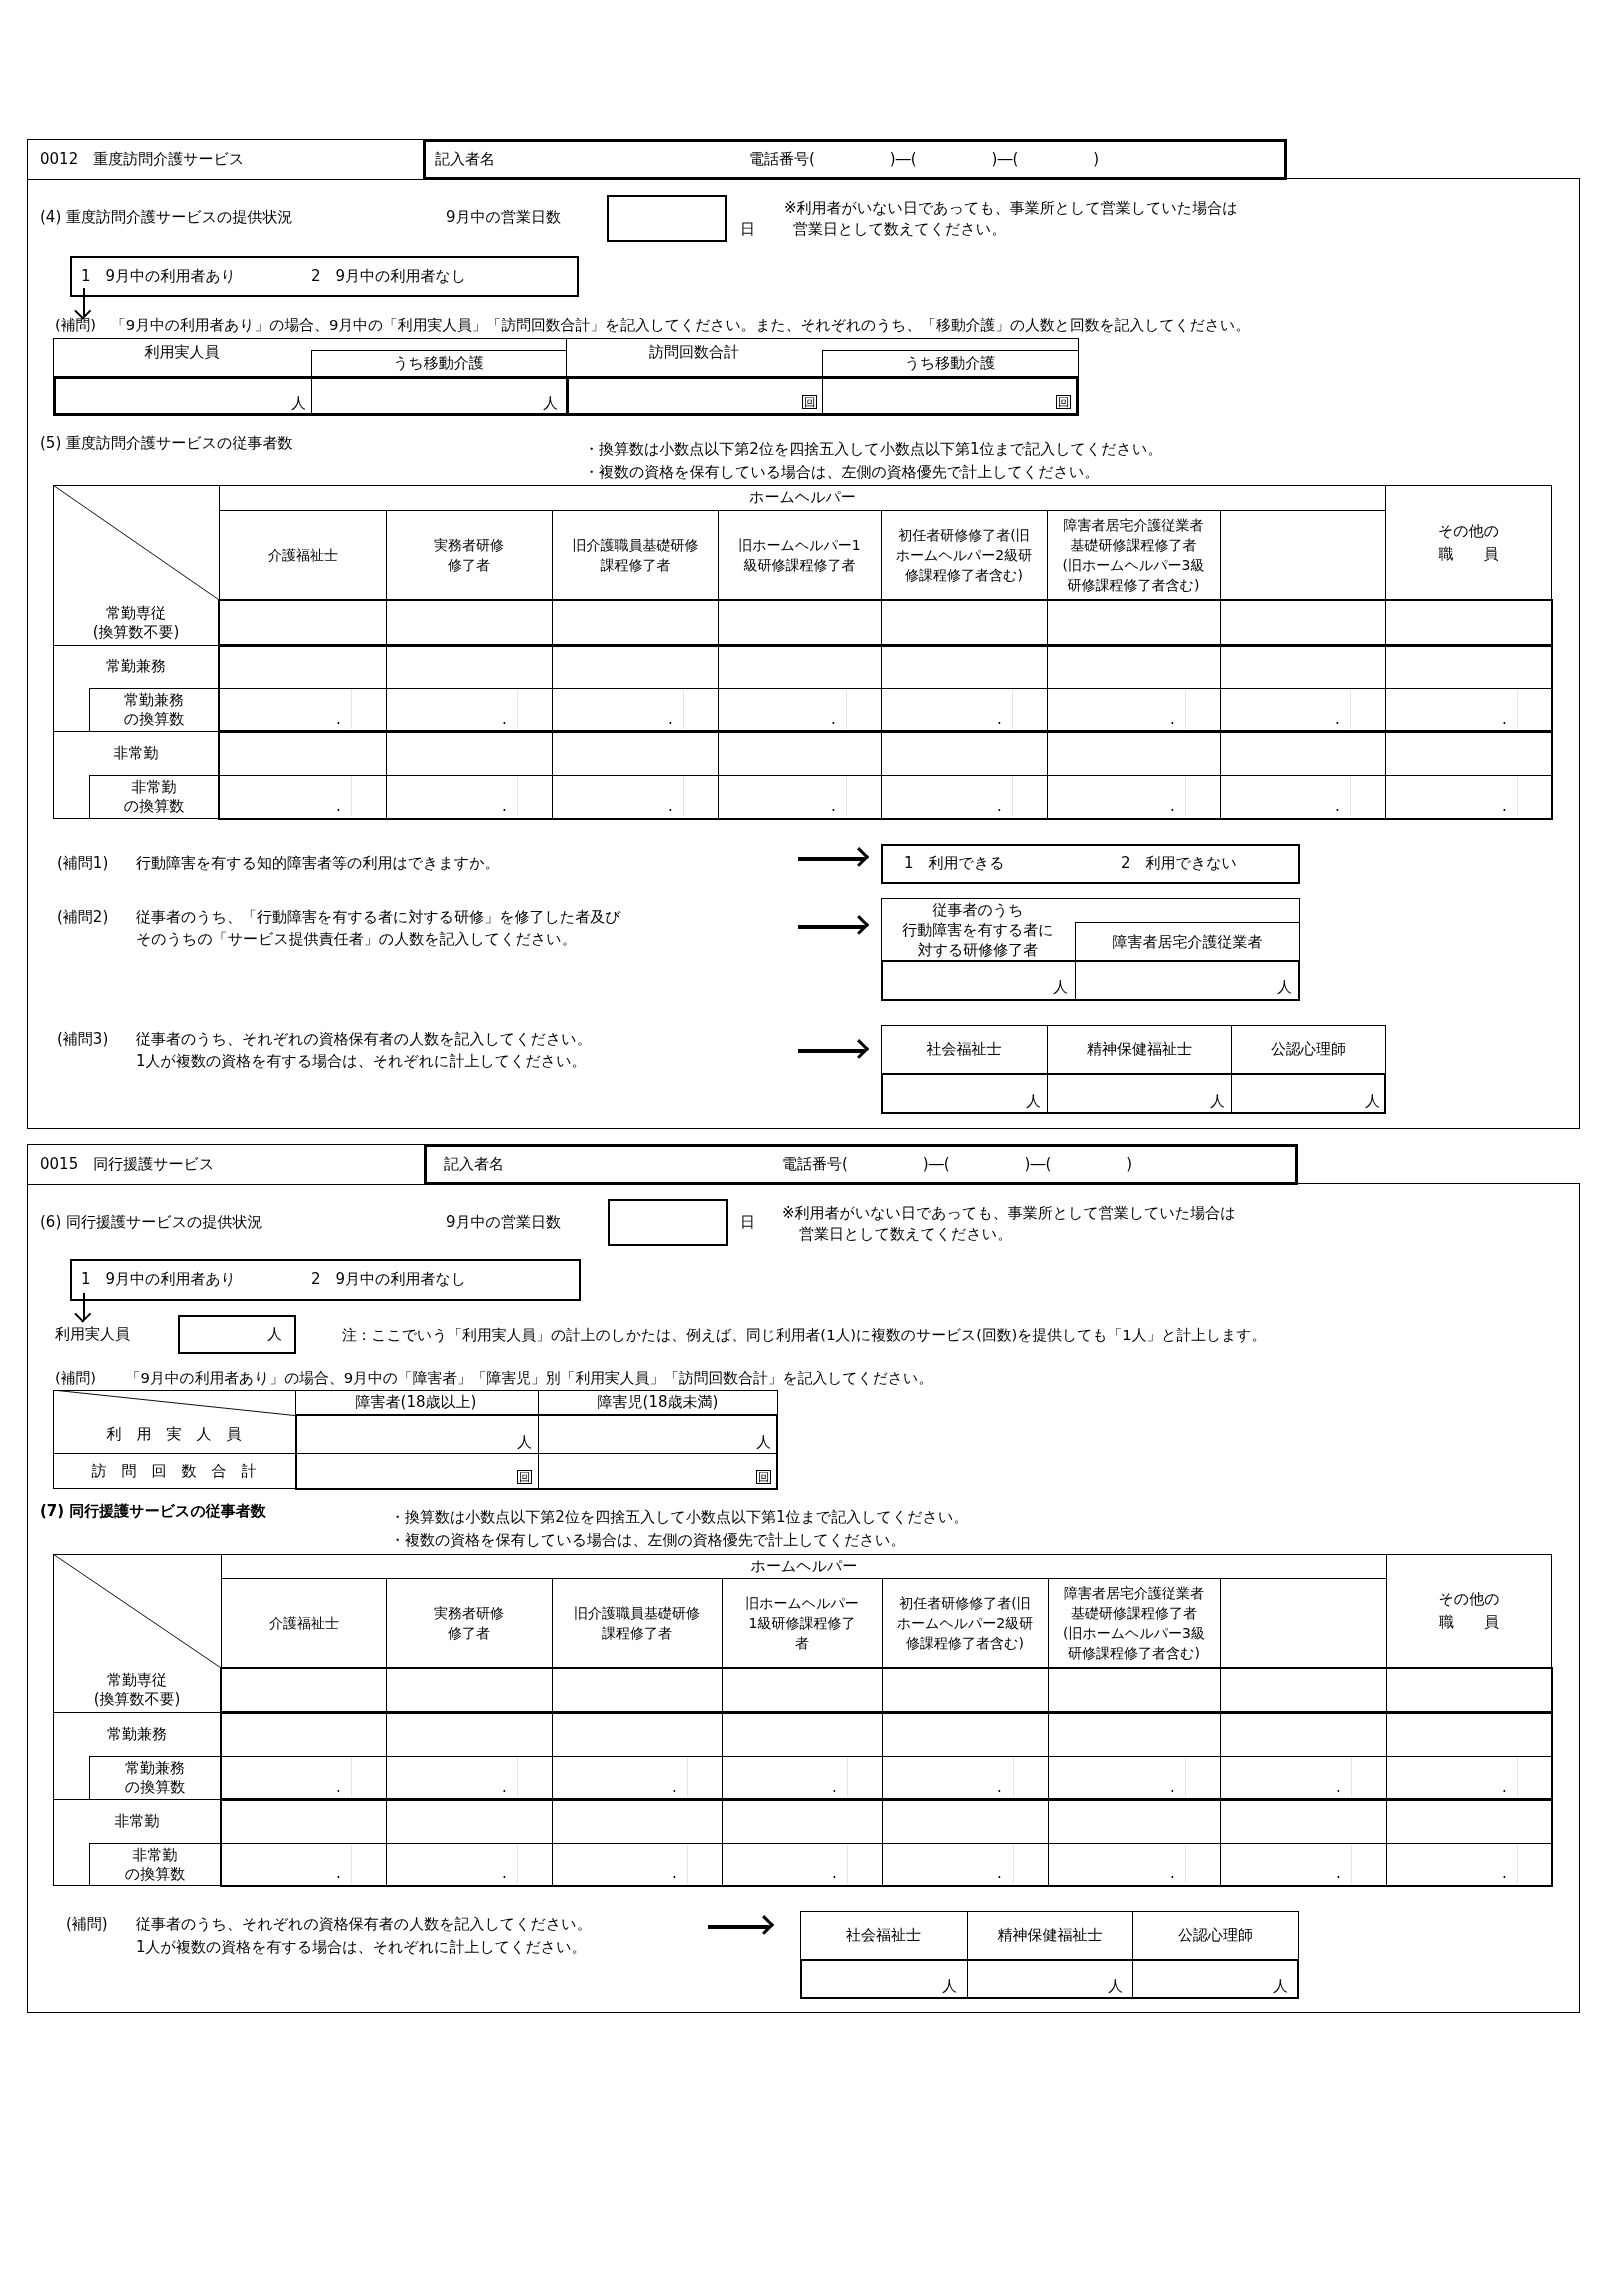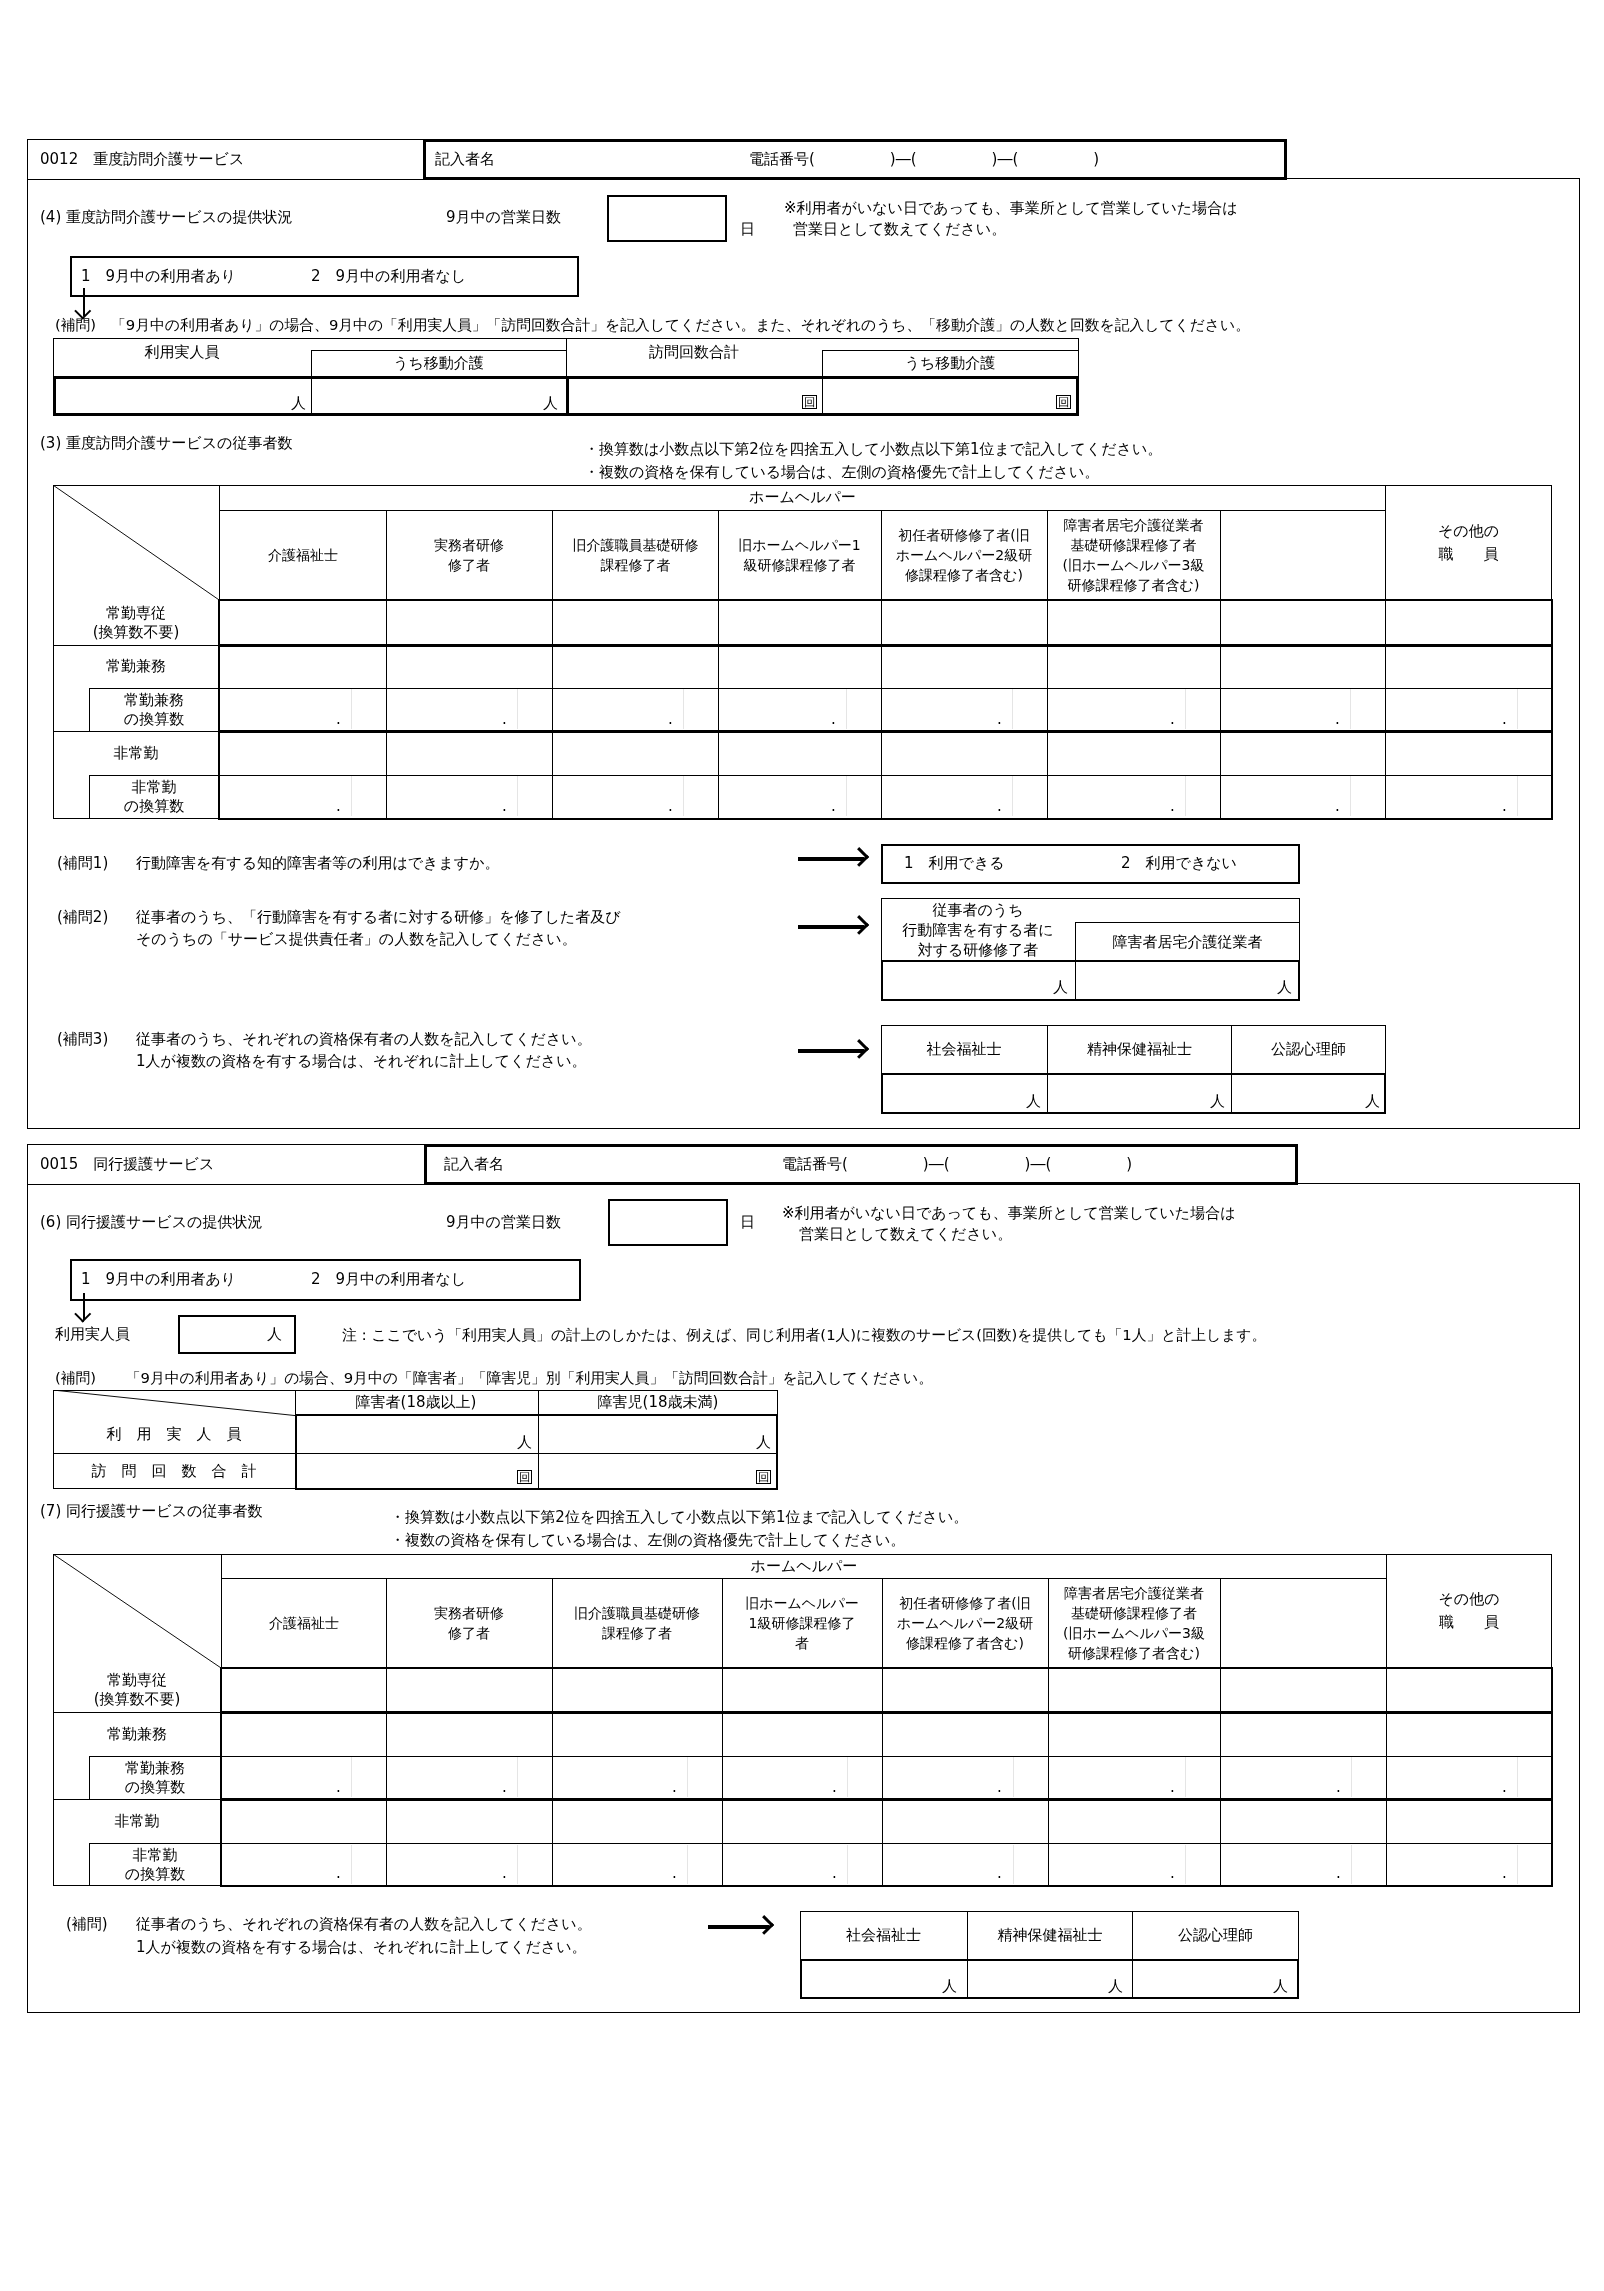--- a/index.html
+++ b/index.html
@@ -64,21 +64,21 @@
   <div class="abs" style="left:3.8px;top:42px;width:251px;height:32px;"></div>
   <div class="unit" style="left:238px;top:57px;">人</div>
   <div class="abs" style="left:261px;top:42px;width:248px;height:32px;"></div>
   <div class="unit" style="left:490px;top:57px;">人</div>
   <div class="abs" style="left:517px;top:42px;width:249px;height:32px;"></div>
   <div class="unit" style="left:749px;top:57px;border:0.9px solid #000;font-size:11.4px;line-height:12.3px;padding:0 0.9px;">回</div>
   <div class="abs" style="left:773px;top:42px;width:248px;height:32px;"></div>
   <div class="unit" style="left:1003px;top:57px;border:0.9px solid #000;font-size:11.4px;line-height:12.3px;padding:0 0.9px;">回</div>
 </div>
 
-<div class="t" style="left:40px;top:434px;">(3) 重度訪問介護サービスの従事者数</div>
+<div class="t" style="left:40px;top:434px;">(5) 重度訪問介護サービスの従事者数</div>
 <div class="t" style="left:584px;top:440px;">・換算数は小数点以下第2位を四捨五入して小数点以下第1位まで記入してください。</div>
 <div class="t" style="left:584px;top:463px;">・複数の資格を保有している場合は、左側の資格優先で計上してください。</div>
 
 <div class="abs" id="staff12" style="left:53px;top:485px;width:1499px;height:334px;">
     <div class="hline" style="left:0;top:0;width:1499px;"></div>
     <div class="vline" style="left:0;top:0;height:333px;"></div>
     <div class="vline" style="left:1498px;top:0;height:115px;"></div>
     <div class="hline" style="left:166px;top:24.6px;width:1167px;"></div>
     <div class="vline" style="left:166px;top:0px;height:115px;"></div>
     <div class="vline" style="left:333px;top:24.6px;height:90px;"></div>
@@ -308,21 +308,21 @@
   <div class="abs" style="left:246px;top:27.4px;width:235px;height:34px;"></div>
   <div class="unit" style="left:464px;top:44px;">人</div>
   <div class="abs" style="left:487px;top:27.4px;width:233px;height:34px;"></div>
   <div class="unit" style="left:703px;top:44px;">人</div>
   <div class="abs" style="left:246px;top:66px;width:235px;height:29px;"></div>
   <div class="unit" style="left:464px;top:80px;border:0.9px solid #000;font-size:11.4px;line-height:12.3px;padding:0 0.9px;">回</div>
   <div class="abs" style="left:487px;top:66px;width:233px;height:29px;"></div>
   <div class="unit" style="left:703px;top:80px;border:0.9px solid #000;font-size:11.4px;line-height:12.3px;padding:0 0.9px;">回</div>
 </div>
 
-<div class="t" style="left:40px;top:1502px;">(7) 同行援護サービスの従事者数</div>
+<div class="t" style="left:40px;top:1502px;font-weight:bold;">(7) 同行援護サービスの従事者数</div>
 <div class="t" style="left:390px;top:1508px;">・換算数は小数点以下第2位を四捨五入して小数点以下第1位まで記入してください。</div>
 <div class="t" style="left:390px;top:1531px;">・複数の資格を保有している場合は、左側の資格優先で計上してください。</div>
 
 <div class="abs" id="staff15" style="left:53px;top:1554px;width:1499px;height:332px;">
     <div class="hline" style="left:0;top:0;width:1499px;"></div>
     <div class="vline" style="left:0;top:0;height:331px;"></div>
     <div class="vline" style="left:1498px;top:0;height:114px;"></div>
     <div class="hline" style="left:168px;top:24px;width:1166px;"></div>
     <div class="vline" style="left:168px;top:0px;height:114px;"></div>
     <div class="vline" style="left:333px;top:24px;height:90px;"></div>

